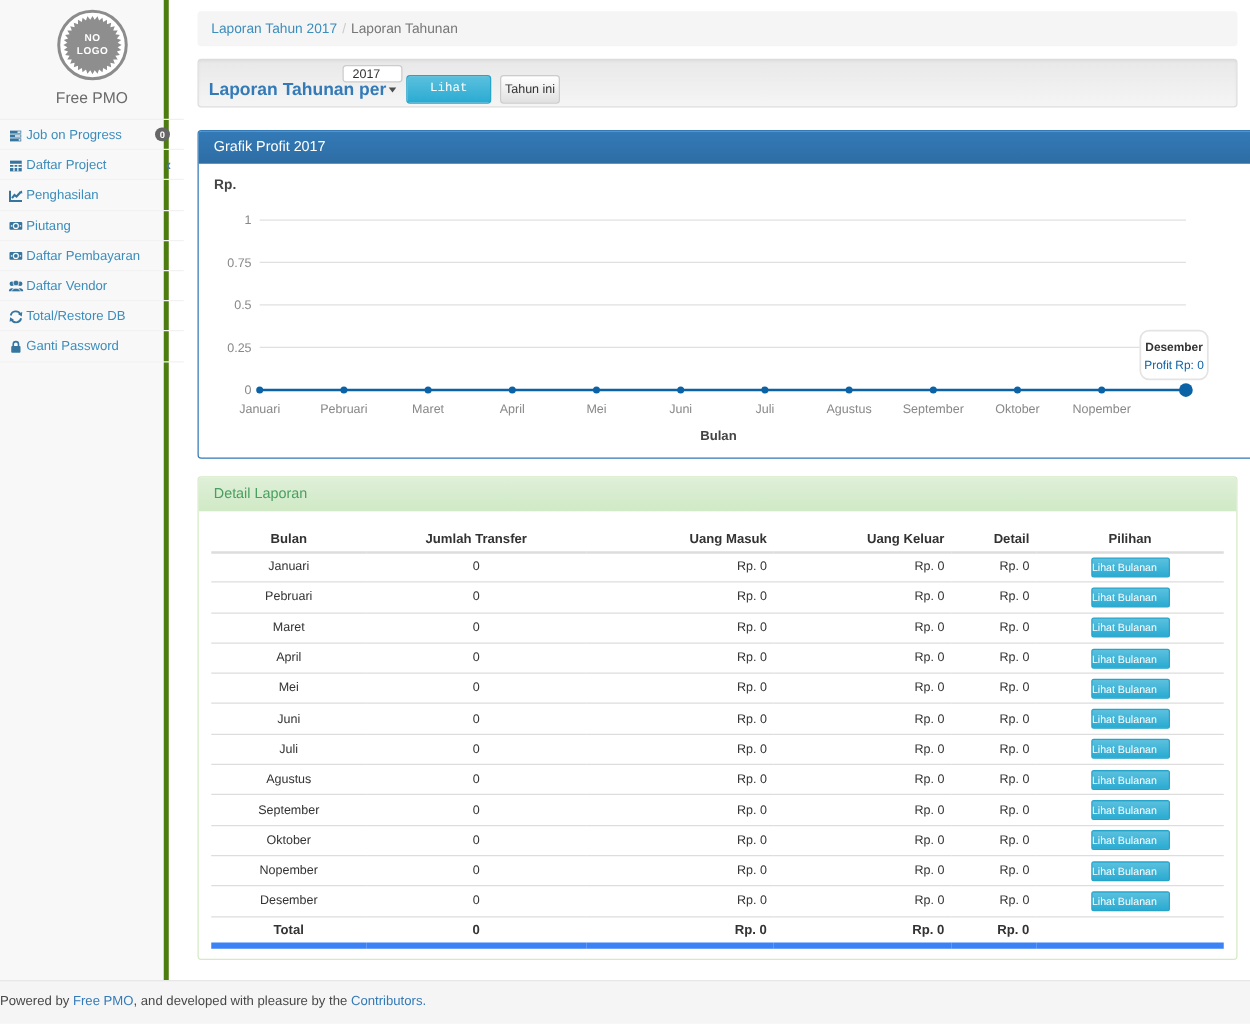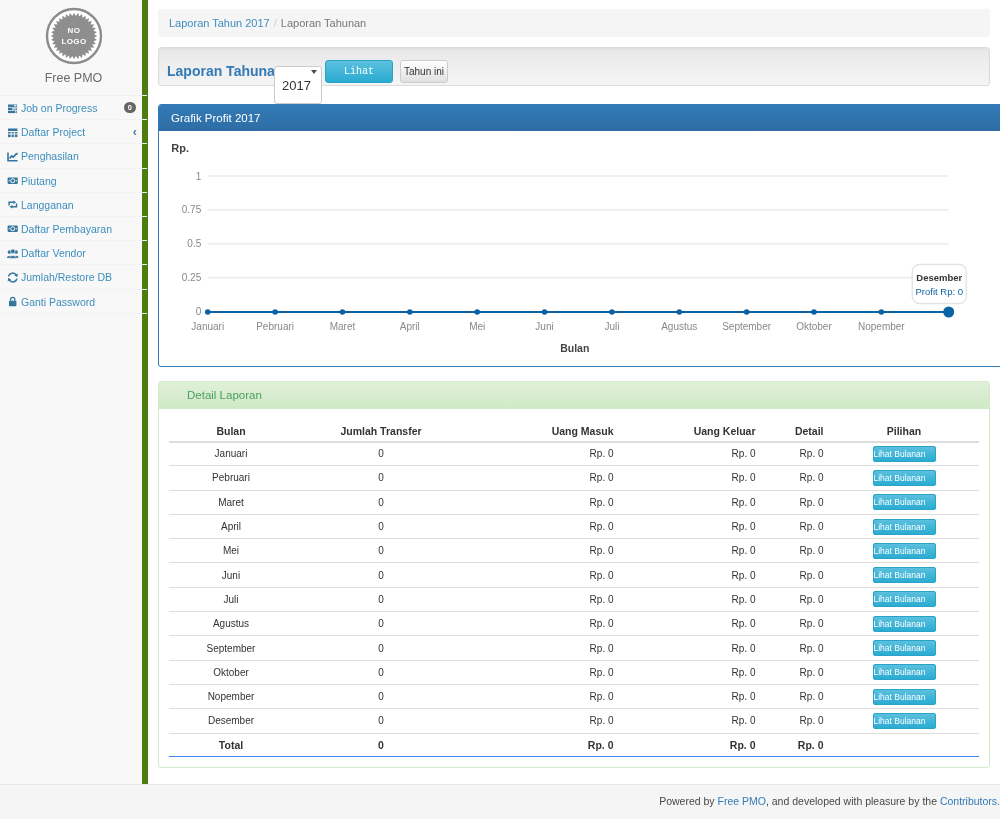--- a/index.html
+++ b/index.html
@@ -1,53 +1,53 @@
 <!DOCTYPE html>
 <html><head>
 <meta charset="utf-8">
 <style>
 * { margin:0; padding:0; box-sizing:border-box; }
 html,body { width:1000px; height:819px; background:#fff; font-family:"Liberation Sans", sans-serif; overflow:hidden; }
-#sidebar { position:absolute; left:0; top:0; width:148px; height:784px; background:#f8f8f8; border-right:6px solid #4d7c0f; }
+#sidebar { position:absolute; left:0; top:0; width:135px; height:784px; background:#f8f8f8; border-right:4px solid #4d7c0f; }
 #logo { position:absolute; left:0; top:5.5px; width:147px; text-align:center; }
 #freepmo { position:absolute; top:71px; width:147px; text-align:center; font-size:12.5px; color:#6b6b6b; }
 #menu { position:absolute; top:95px; left:0; width:147px; list-style:none; border-top:1px solid #f0f0f0; }
 #menu li { position:relative; height:24.2px; border-bottom:1px solid #f2f2f2; }
 #menu li a { display:block; color:#3c8dbc; font-size:10.5px; text-decoration:none; line-height:24px; padding-left:21px; }
 #menu li svg { position:absolute; left:7px; top:6.5px; }
 .badge0 { position:absolute; right:11px; top:6px; background:#666; color:#fff; font-size:7.5px; font-weight:bold; border-radius:6px; padding:0 4px; height:11px; line-height:11px; }
 .chev { position:absolute; right:10px; top:5px; color:#46789f; font-size:12.5px; font-weight:bold; }
 
 #bc { position:absolute; left:158px; top:9px; width:832px; height:28px; background:#f5f5f5; border-radius:3px; font-size:11px; line-height:28px; padding-left:11px; color:#777; }
 #bc a { color:#3c8dbc; text-decoration:none; }
 #bc .sep { color:#ccc; padding:0 4px; }
 #well { position:absolute; left:158px; top:47px; width:832px; height:39px; background:linear-gradient(to bottom,#e8e8e8 0,#f5f5f5 100%); border:1px solid #dcdcdc; border-radius:3px; box-shadow:inset 0 1px 2px rgba(0,0,0,.05); }
 #well .lbl { position:absolute; left:8px; top:15px; font-size:14px; font-weight:bold; color:#337ab7; }
-#well select { position:absolute; left:115px; top:18px; width:48px; height:38px; font-size:13px; font-family:"Liberation Sans",sans-serif; border:1px solid #ccc; border-radius:3px; background:#fff; color:#333; padding-left:7px; -webkit-appearance:none; appearance:none; }
+#well select { position:absolute; left:115px; top:4px; width:48px; height:14px; font-size:10px; font-family:"Liberation Sans",sans-serif; border:1px solid #ccc; border-radius:3px; background:#fff; color:#333; padding-left:7px; -webkit-appearance:none; appearance:none; }
 #well .caret { position:absolute; left:152px; top:21.5px; width:0; height:0; border-left:3.5px solid transparent; border-right:3.5px solid transparent; border-top:4.5px solid #4d4d4d; pointer-events:none; }
 .btn { position:absolute; top:12px; height:23px; font-size:10px; font-family:"Liberation Sans",sans-serif; border-radius:3px; text-align:center; line-height:21px; }
 #btn-info { left:166px; width:68px; background:linear-gradient(to bottom,#5bc0de 0,#2aabd2 100%); border:1px solid #28a4c9; color:#fff;font-family:Liberation Mono, monospace; }
 #btn-def { left:241px; width:48px; background:linear-gradient(to bottom,#fff 0,#e0e0e0 100%); border:1px solid #ccc; color:#333; }
 
 #panel1 { position:absolute; left:158px; top:103.5px; width:1000px; height:263px; border:1px solid #337ab7; border-radius:3px; }
 #panel1 .hd { height:26px; background:linear-gradient(to bottom,#337ab7 0,#2e6da4 100%); color:#fff; font-size:11.5px; line-height:26px; padding-left:12px; border-radius:2px 2px 0 0; }
 #chart { position:absolute; left:0; top:26px; width:829.5px; height:235px; }
 
 #panel2 { position:absolute; left:158px; top:380.5px; width:831.5px; height:387px; border:1px solid #d6e9c6; border-radius:3px; }
-#panel2 .hd { height:27px; background:linear-gradient(to bottom,#dff0d8 0,#d0e9c6 100%); color:#4a9e5f; font-size:11.5px; line-height:27px; padding-left:28px; border-radius:2px 2px 0 0; }
+#panel2 .hd { height:27px; background:linear-gradient(to bottom,#dff0d8 0,#d0e9c6 100%); color:#4a9e5f; font-size:11.5px; line-height:27px; padding-left:12px; border-radius:2px 2px 0 0; }
 #tbl { position:absolute; left:10px; top:39px; border-collapse:collapse; table-layout:fixed; width:810px; font-size:10px; color:#333; }
 #tbl th { font-size:10.5px; }
 #tbl thead th { border-bottom:2px solid #ddd; height:21px; vertical-align:middle; }
 #tbl td, #tbl tbody th { height:24.3px; border-top:1px solid #ddd; vertical-align:middle; }
 #tbl thead th { border-top:none; }
 #tbl .c { text-align:center; }
 #tbl .r { text-align:right; padding-right:5.5px; }
-#tbl tfoot th { border-top:1px solid #ddd; border-bottom:1px solid #3b82f6; height:23px; }
+#tbl tfoot th { border-top:1px solid #ddd; border-bottom:5px solid #3b82f6; height:23px; }
 .btnxs { display:inline-block; width:63px; height:16px; line-height:15px; border-radius:2px; background:linear-gradient(to bottom,#5bc0de 0,#2aabd2 100%); border:1px solid #28a4c9; color:#fff; font-size:8.5px; text-align:left; }
-#footer { position:absolute; left:0; top:784px; width:1000px; height:35px; background:#f5f5f5; border-top:1px solid #e7e7e7; text-align:right; font-size:10.5px; color:#484848; line-height:33px; }
+#footer { position:absolute; left:0; top:784px; width:1000px; height:35px; background:#f5f5f5; border-top:1px solid #e7e7e7; text-align:left; font-size:10.5px; color:#484848; line-height:33px; }
 #footer a { color:#337ab7; text-decoration:none; }
 </style>
 </head>
 <body>
 <div id="sidebar">
   <div id="logo">
     <svg width="60" height="60" viewBox="0 0 60 60">
       <circle cx="30" cy="30" r="27" fill="#fff" stroke="#8c8c8c" stroke-width="2.4"></circle>
       <polygon id="seal" fill="#8e8e8e" points="53.30,30.00 50.12,31.76 52.95,34.05 49.51,35.23 51.89,37.97 48.31,38.54 50.18,41.65 46.55,41.59 47.85,44.98 44.28,44.28 44.98,47.85 41.59,46.55 41.65,50.18 38.54,48.31 37.97,51.89 35.23,49.51 34.05,52.95 31.76,50.12 30.00,53.30 28.24,50.12 25.95,52.95 24.77,49.51 22.03,51.89 21.46,48.31 18.35,50.18 18.41,46.55 15.02,47.85 15.72,44.28 12.15,44.98 13.45,41.59 9.82,41.65 11.69,38.54 8.11,37.97 10.49,35.23 7.05,34.05 9.88,31.76 6.70,30.00 9.88,28.24 7.05,25.95 10.49,24.77 8.11,22.03 11.69,21.46 9.82,18.35 13.45,18.41 12.15,15.02 15.72,15.72 15.02,12.15 18.41,13.45 18.35,9.82 21.46,11.69 22.03,8.11 24.77,10.49 25.95,7.05 28.24,9.88 30.00,6.70 31.76,9.88 34.05,7.05 35.23,10.49 37.97,8.11 38.54,11.69 41.65,9.82 41.59,13.45 44.98,12.15 44.28,15.72 47.85,15.02 46.55,18.41 50.18,18.35 48.31,21.46 51.89,22.03 49.51,24.77 52.95,25.95 50.12,28.24"></polygon>
       <text x="30" y="26.5" fill="#fff" font-size="8" font-weight="bold" letter-spacing="0.4" text-anchor="middle" font-family="Liberation Sans">NO</text>
@@ -100,31 +100,20 @@
             <circle cx="5.7" cy="5.75" r="2" fill="none" stroke="#f8f8f8" stroke-width="1"></circle>
             <rect x="1.7" y="5.2" width="1.1" height="1.1" fill="#f8f8f8"></rect>
             <rect x="8.8" y="5.2" width="1.1" height="1.1" fill="#f8f8f8"></rect>
           </g>
         </svg>
         <a>Piutang</a>
       </li>
       <li>
         <svg width="11.6" height="11" viewBox="0 0 11.6 11">
           <g>
-            <path d="M2.1 6.5 L2.1 3.3 L6.6 3.3" stroke="#35759e" stroke-width="1.5" fill="none"></path>
-            <polygon points="6.2,1.5 9.2,3.3 6.2,5.1" fill="#35759e"></polygon>
-            <path d="M9.5 4.5 L9.5 7.7 L5 7.7" stroke="#35759e" stroke-width="1.5" fill="none"></path>
-            <polygon points="5.4,5.9 2.4,7.7 5.4,9.5" fill="#35759e"></polygon>
-          </g>
-        </svg>
-        <a>Langganan</a>
-      </li>
-      <li>
-        <svg width="11.6" height="11" viewBox="0 0 11.6 11">
-          <g>
             <rect x="0.6" y="2.6" width="10.2" height="6.3" rx="0.8" fill="#35759e"></rect>
             <circle cx="5.7" cy="5.75" r="2" fill="none" stroke="#f8f8f8" stroke-width="1"></circle>
             <rect x="1.7" y="5.2" width="1.1" height="1.1" fill="#f8f8f8"></rect>
             <rect x="8.8" y="5.2" width="1.1" height="1.1" fill="#f8f8f8"></rect>
           </g>
         </svg>
         <a>Daftar Pembayaran</a>
       </li>
       <li>
         <svg width="11.6" height="11" viewBox="0 0 11.6 11">
@@ -141,21 +130,21 @@
       </li>
       <li>
         <svg width="11.6" height="11" viewBox="0 0 11.6 11">
           <g>
             <path d="M1.6 4.4 A4.1 4.1 0 0 1 9.3 3.4" stroke="#35759e" stroke-width="1.5" fill="none"></path>
             <polygon points="10.8,1.6 10.4,5.2 7.4,3.2" fill="#35759e"></polygon>
             <path d="M9.9 6.6 A4.1 4.1 0 0 1 2.2 7.6" stroke="#35759e" stroke-width="1.5" fill="none"></path>
             <polygon points="0.7,9.4 1.1,5.8 4.1,7.8" fill="#35759e"></polygon>
           </g>
         </svg>
-        <a>Jumlah/Restore DB</a>
+        <a>Total/Restore DB</a>
       </li>
       <li>
         <svg width="11.6" height="11" viewBox="0 0 11.6 11">
           <g>
             <rect x="2" y="4.8" width="7.4" height="5.4" rx="0.8" fill="#35759e"></rect>
             <path d="M3.6 4.8 V3.4 A2.1 2.1 0 0 1 7.8 3.4 V4.8" stroke="#35759e" stroke-width="1.3" fill="none"></path>
           </g>
         </svg>
         <a>Ganti Password</a>
       </li>

